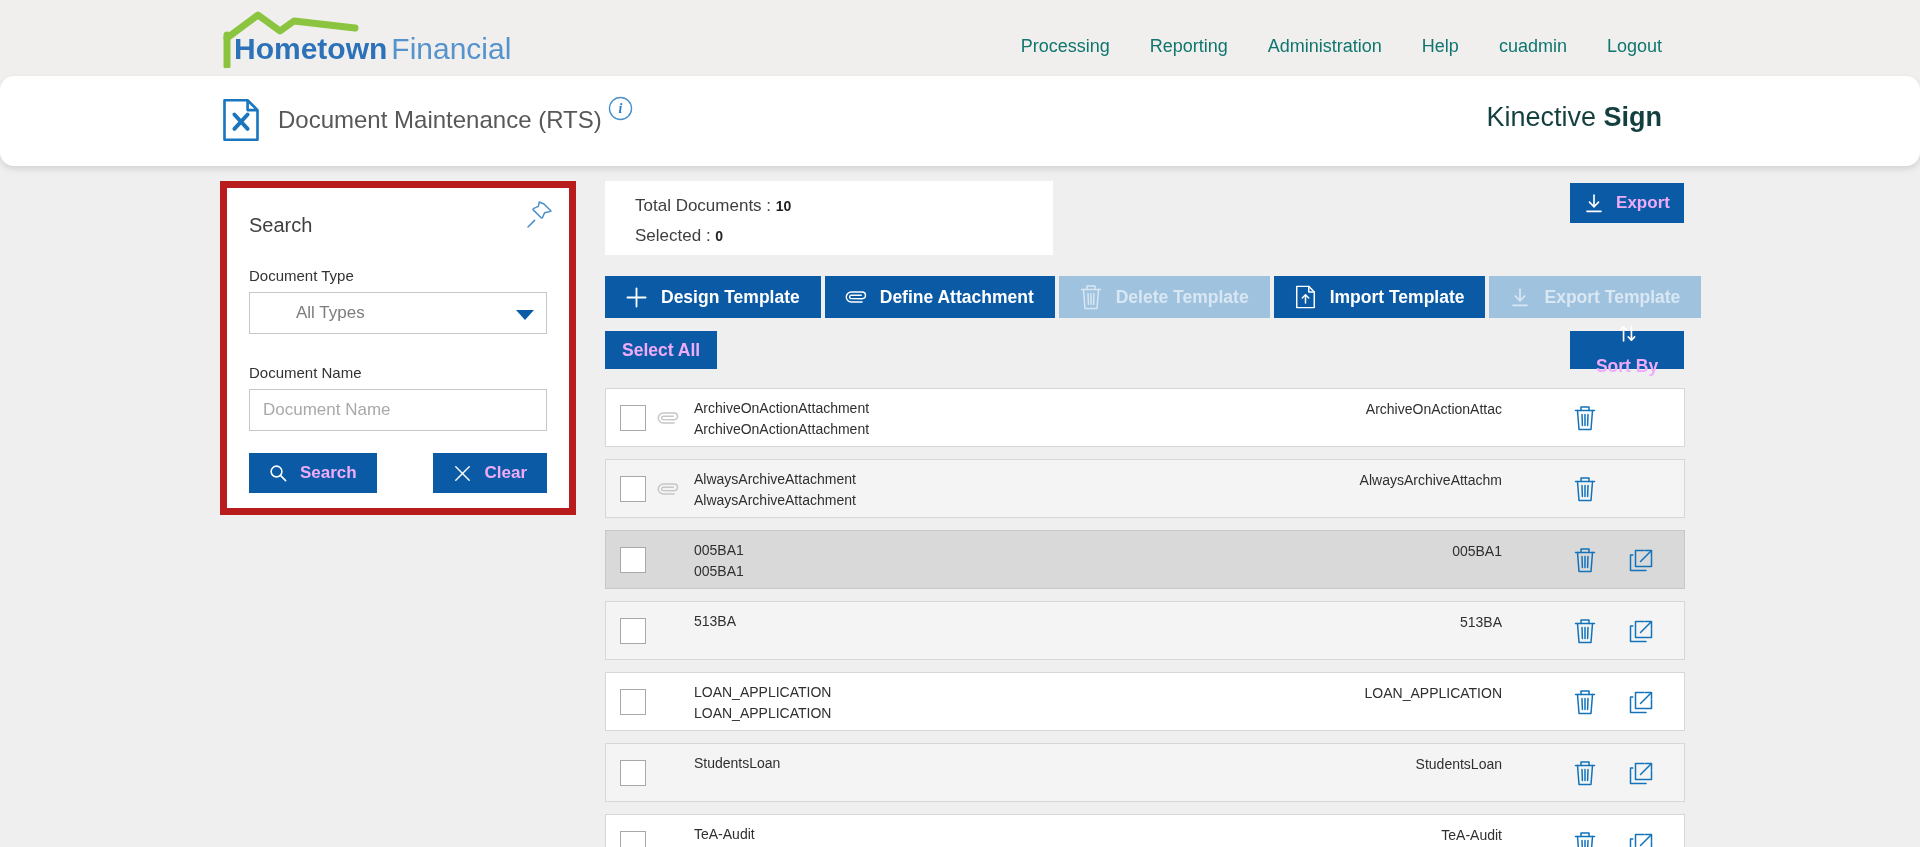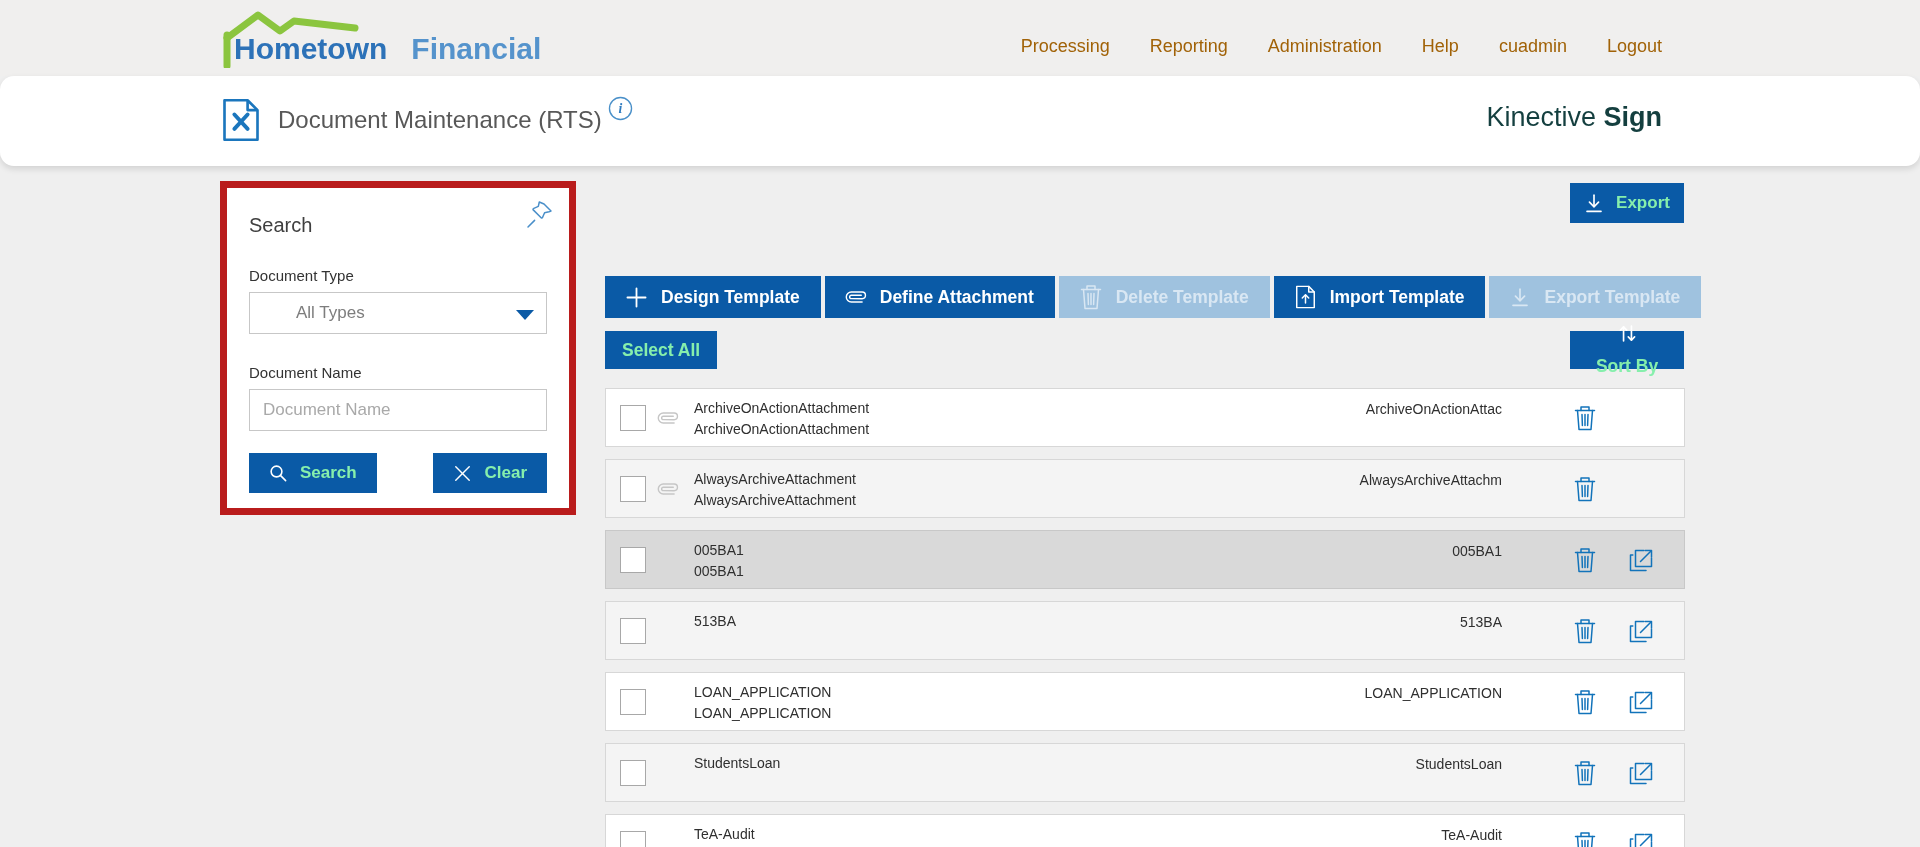--- a/index.html
+++ b/index.html
@@ -5,23 +5,23 @@
   html,body{margin:0;padding:0;}
   body{width:1920px;height:847px;overflow:hidden;font-family:"Liberation Sans","DejaVu Sans",sans-serif;background:#efefef;}
   .page{position:relative;width:1920px;height:847px;overflow:hidden;}
 
   
   .topnav{position:absolute;left:0;top:0;width:1920px;height:76px;background:#f0efee;}
   .logo{position:absolute;left:222px;top:6px;width:320px;height:66px;cursor:pointer;}
   .logo svg{position:absolute;left:0;top:2px;}
   .logo-text{position:absolute;left:12px;top:26px;font-size:30px;white-space:nowrap;}
   .logo-main{color:#2d72b8;font-weight:bold;}
-  .logo-sub{color:#5593cc;font-weight:700;margin-left:24px;}
+  .logo-sub{color:#5593cc;font-weight:400;margin-left:4px;}
   .nav-items{position:absolute;right:258px;top:0;height:76px;display:flex;align-items:center;gap:40px;}
-  .nav-item{font-size:18px;color:#a16207;cursor:pointer;white-space:nowrap;margin-top:16px;}
+  .nav-item{font-size:18px;color:#0f766e;cursor:pointer;white-space:nowrap;margin-top:16px;}
 
   
   .header{position:absolute;left:0;top:76px;width:1920px;height:90px;background:#ffffff;box-shadow:0 3px 6px rgba(0,0,0,0.12);border-radius:14px;}
   .title-wrap{position:absolute;left:222px;top:22px;display:flex;align-items:center;}
   .doc-icon{display:inline-flex;}
   .page-title{font-size:24px;font-weight:400;color:#585858;margin:0 6px 0 18px;}
   .info-icon{position:relative;top:-12px;display:inline-flex;cursor:pointer;}
   .kinective{position:absolute;right:258px;top:26px;font-size:27px;color:#143f3f;}
   .kinective b{font-weight:bold;}
 
@@ -29,21 +29,21 @@
   .search-panel{position:absolute;left:220px;top:181px;width:356px;height:334px;background:#fff;border:7px solid #b91c1c;box-sizing:border-box;padding:20px 22px;}
   .sp-title{font-size:20px;color:#3f3f3f;margin-top:6px;}
   .pin-icon{position:absolute;top:12px;right:14px;color:#4a8fc9;cursor:pointer;}
   .sp-label{font-size:15px;color:#333;margin-top:30px;margin-bottom:8px;}
   .sp-select{position:relative;height:42px;border:1px solid #c7c7c7;background:#fff;display:flex;align-items:center;padding:0 14px;cursor:pointer;box-sizing:border-box;}
   .sp-select-value{font-size:17px;color:#7d7d7d;margin-left:32px;}
   .caret{position:absolute;right:12px;top:17px;width:0;height:0;border-left:9px solid transparent;border-right:9px solid transparent;border-top:10px solid #0a5aa6;}
   .sp-input{width:100%;height:42px;border:1px solid #c7c7c7;box-sizing:border-box;padding:0 13px;font-size:17px;color:#333;font-family:inherit;}
   .sp-input::placeholder{color:#a9a9a9;}
   .sp-btn-row{display:flex;justify-content:space-between;margin-top:22px;}
-  .btn{display:inline-flex;align-items:center;justify-content:center;gap:12px;background:#0a5aa6;color:#86efac;border:none;font-family:inherit;font-size:17px;font-weight:bold;cursor:pointer;}
+  .btn{display:inline-flex;align-items:center;justify-content:center;gap:12px;background:#0a5aa6;color:#f0abfc;border:none;font-family:inherit;font-size:17px;font-weight:bold;cursor:pointer;}
   .sp-btn{height:40px;padding:0 20px;}
 
   
   .summary-box{position:absolute;left:605px;top:181px;width:448px;height:74px;background:#fff;box-sizing:border-box;padding:10px 0 0 30px;}
   .summary-line{font-size:17px;color:#3f3f3f;line-height:29px;}
   .summary-line .val{font-size:14px;font-weight:bold;color:#222;}
   .export-btn{position:absolute;left:1570px;top:183px;width:114px;height:40px;}
 
   .toolbar{position:absolute;left:605px;top:276px;display:flex;gap:4px;}
   .tbtn{display:flex;align-items:center;gap:14px;height:42px;padding:0 21px;background:#0a5aa6;color:#fff;border:none;font-family:inherit;font-size:17.5px;font-weight:bold;cursor:pointer;white-space:nowrap;}
@@ -149,20 +149,30 @@
         <span>
           <svg width="19" height="19" viewBox="0 0 24 24">
               <path d="M3.5 3.5 L20.5 20.5 M20.5 3.5 L3.5 20.5" stroke="#fff" stroke-width="1.8" stroke-linecap="round" fill="none"></path>
             </svg>
         </span>
         <span>Clear</span>
       </button>
     </div>
   </aside>
 
+  <div class="summary-box">
+    <div class="summary-line">
+      <span>Total Documents :</span>
+      <span class="val">10</span>
+    </div>
+    <div class="summary-line">
+      <span>Selected :</span>
+      <span class="val">0</span>
+    </div>
+  </div>
 
   <button class="btn export-btn">
     <span>
       <svg width="20" height="21" viewBox="0 0 22 24">
           <g fill="none" stroke="#fff" stroke-width="1.9" stroke-linecap="round">
             <path d="M11 2.5 v12.5"></path>
             <path d="M5.8 10.5 L11 15.7 16.2 10.5"></path>
             <path d="M3 21 h16"></path>
           </g>
         </svg>

